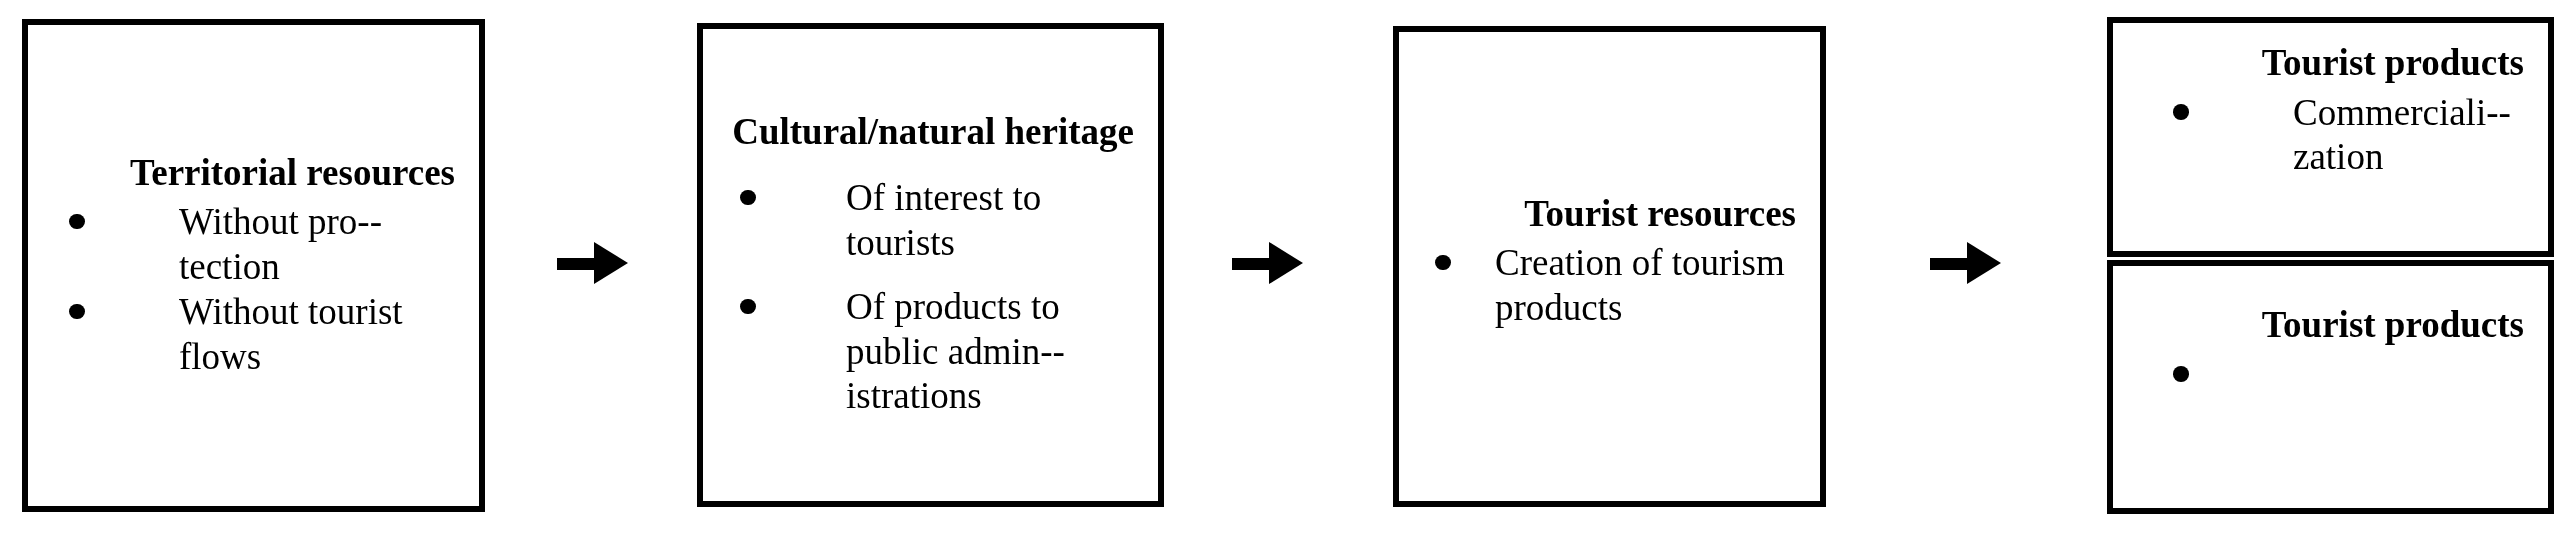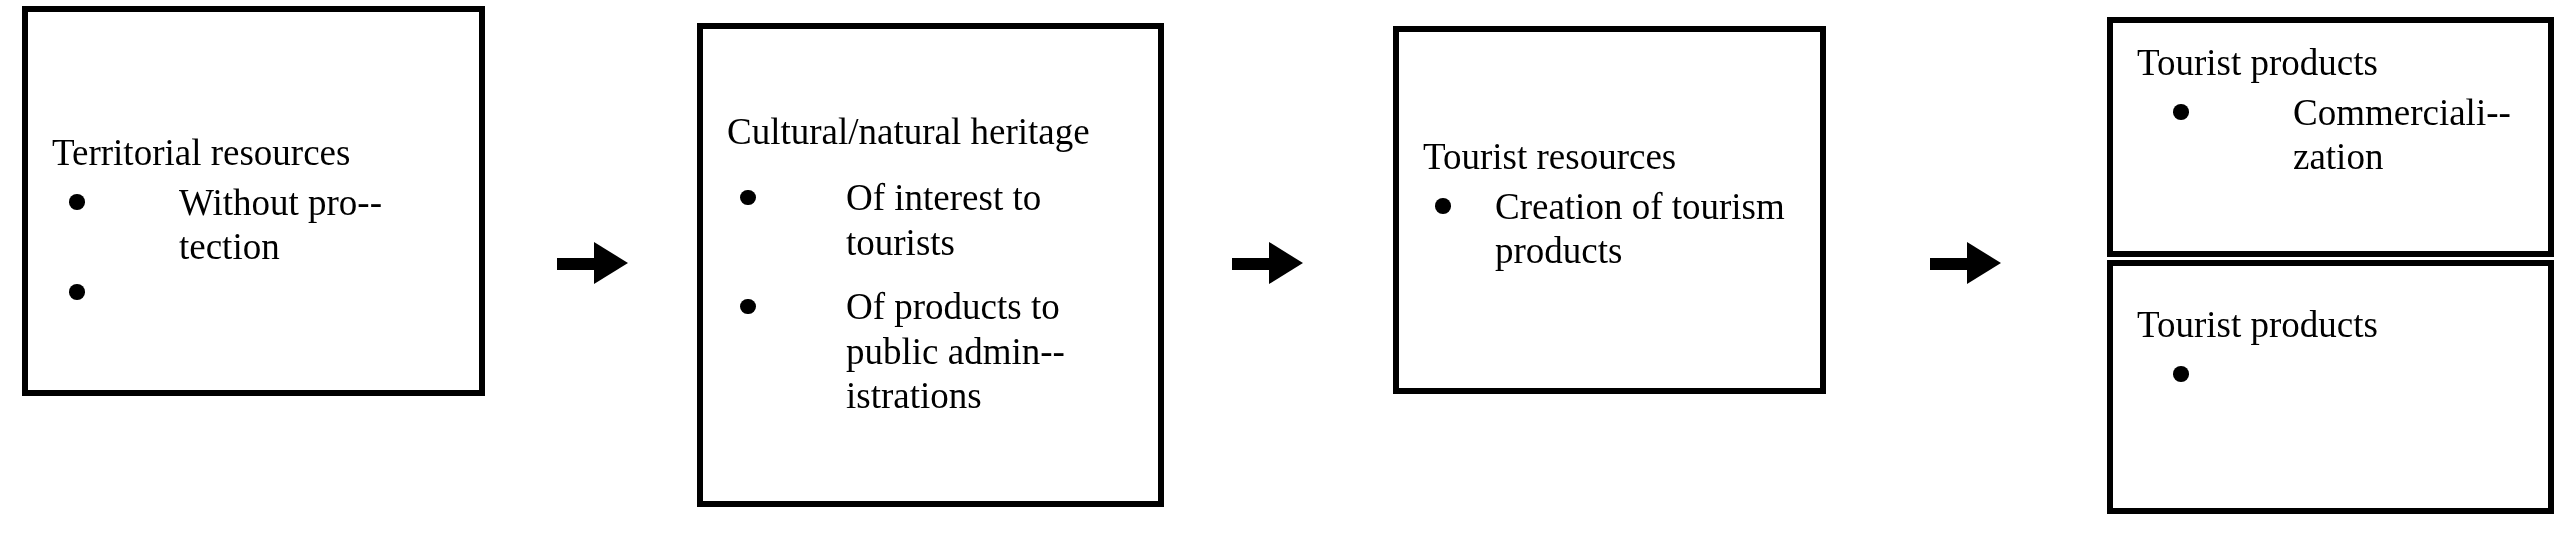--- a/index.html
+++ b/index.html
@@ -28,24 +28,24 @@
   }
   .box-inner {
     position: absolute;
     left: 0; right: 0; top: 0; bottom: 0;
     display: flex;
     flex-direction: column;
     justify-content: center;
   }
 
   .heading {
-    font-weight: normal;
+    font-weight: bold;
     font-size: 37px;
     line-height: 1.18;
-    text-align: left;
+    text-align: right;
     padding: 0 24px;
     margin-bottom: 6px;
   }
 
   ul.bullets {
     list-style: none;
     margin: 0;
     padding: 0;
   }
   ul.bullets li {
@@ -63,23 +63,23 @@
     width: 15.6px;
     height: 15.6px;
     border-radius: 50%;
     background: #000000;
   }
   ul.bullets li .txt {
     display: block;
   }
 
   
-  #box-1 { left: 22px;   top: 6px;  width: 463px; height: 390px; }
+  #box-1 { left: 22px;   top: 19px;  width: 463px; height: 493px; }
   #box-2 { left: 697px; top: 23px;  width: 467px; height: 484px; }
-  #box-3 { left: 1393px; top: 26.4px;  width: 433px; height: 368px; }
+  #box-3 { left: 1393px; top: 26.4px;  width: 433px; height: 481px; }
   #box-4a{ left: 2107px; top: 17px;  width: 447px; height: 240px; }
   #box-4b{ left: 2107px; top: 260px; width: 447px; height: 254px; }
 
   
   #box-4a ul.bullets li,
   #box-4b ul.bullets li { padding-left: 180px; }
   #box-4a ul.bullets li .dot,
   #box-4b ul.bullets li .dot { left: 60px; }
 
   #box-3 ul.bullets li { padding-left: 96px; }
@@ -129,20 +129,21 @@
   <div class="box" id="box-1">
     <div class="box-inner">
       <div class="heading">Territorial resources</div>
       <ul class="bullets">
         <li>
           <span class="dot"></span>
           <span class="txt">Without pro-­tection</span>
         </li>
         <li>
           <span class="dot"></span>
+          <span class="txt">Without tourist flows</span>
         </li>
       </ul>
     </div>
   </div>
 
   <div class="arrow" id="arrow-1">
     <div class="shaft"></div>
     <div class="head"></div>
   </div>
 

